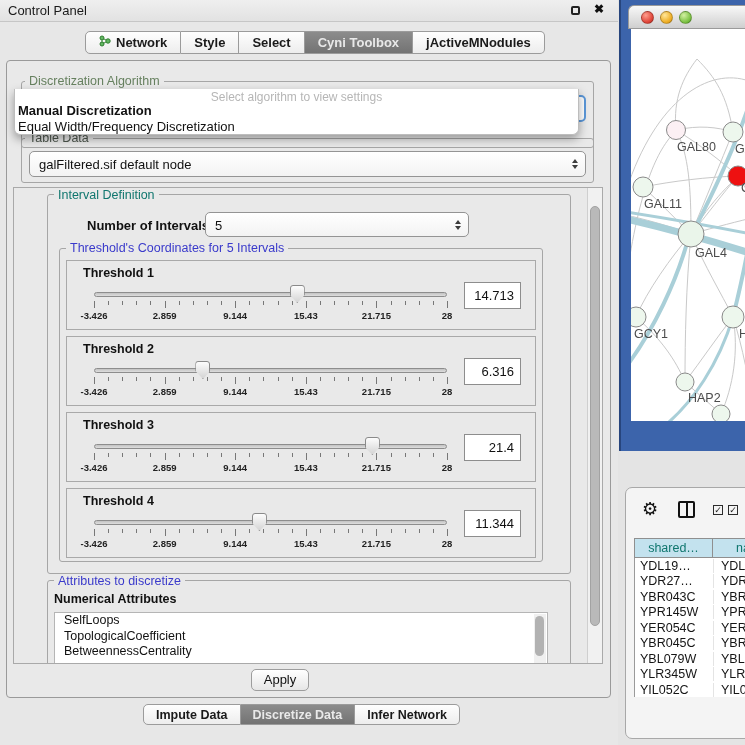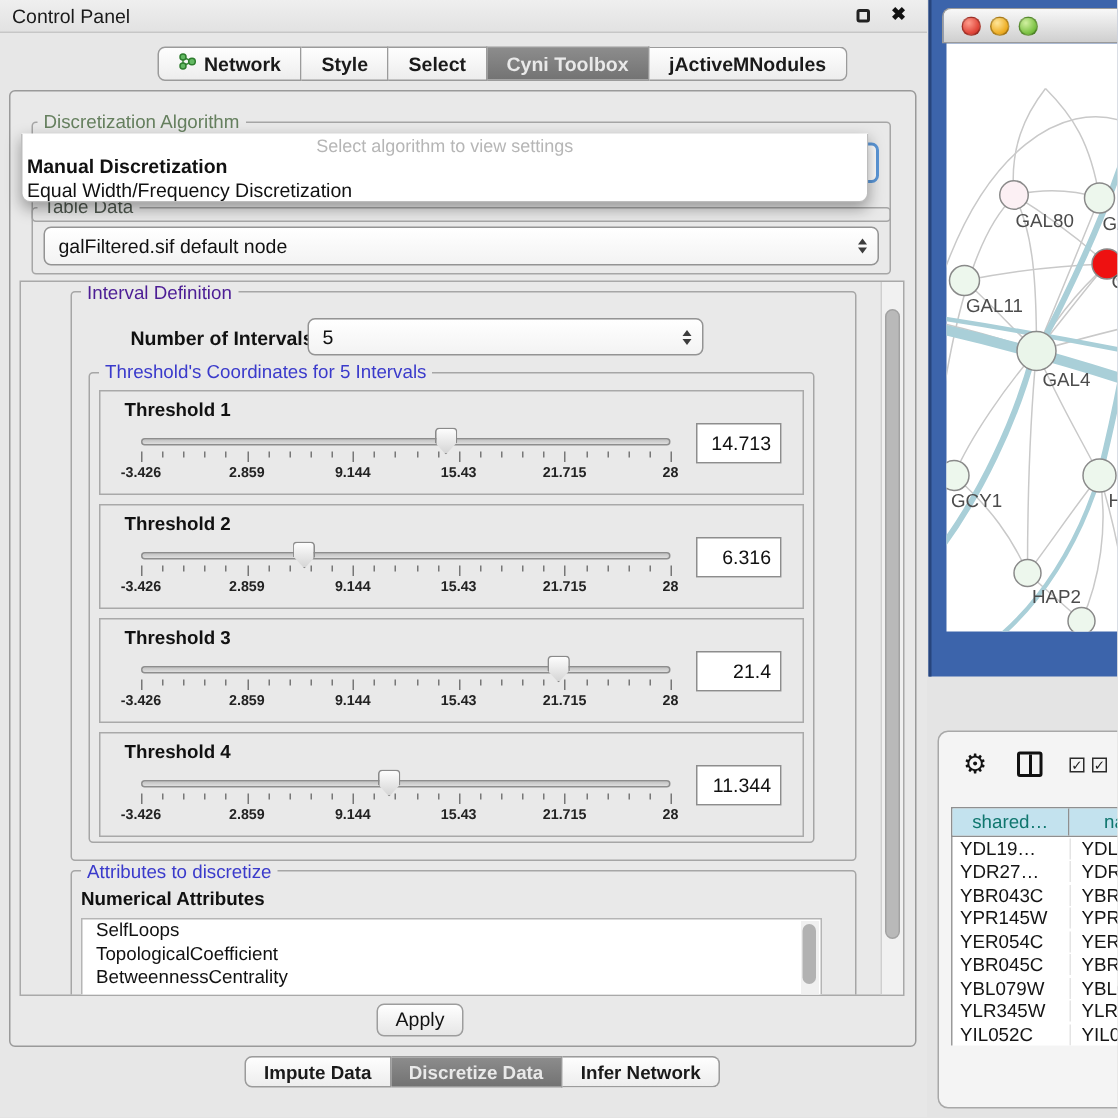--- a/index.html
+++ b/index.html
@@ -9,21 +9,21 @@
   
   #left-panel{position:absolute;left:0;top:0;width:618px;height:745px;background:#e7e7e7;padding-left:16px;}
   #titlebar{position:absolute;left:0;top:0;width:100%;height:22px;background:linear-gradient(#efefef,#e2e2e2);border-bottom:1px solid #c6c6c6;}
   #titlebar .title{position:absolute;left:8px;top:3px;font-size:13px;color:#1a1a1a;}
   #float-btn{position:absolute;right:38px;top:6px;width:9px;height:9px;border:2px solid #222;border-radius:2px;}
   #close-btn{position:absolute;right:14px;top:2px;font-size:12px;font-weight:bold;color:#111;}
 
   #tabbar{position:absolute;left:85px;top:31px;height:23px;display:flex;}
   .seg{display:flex;align-items:center;gap:5px;padding:0 13px;font-size:13px;font-weight:bold;color:#1a1a1a;
        background:linear-gradient(#fefefe,#ededed);border:1px solid #9b9b9b;border-left:none;}
-  .seg:first-child{border-left:1px solid #9b9b9b;border-radius:5px 0 0 5px;margin-left:20px;}
+  .seg:first-child{border-left:1px solid #9b9b9b;border-radius:5px 0 0 5px;}
   .seg:last-child{border-radius:0 5px 5px 0;}
   .seg.active{background:linear-gradient(#8c8c8c,#737373);color:#e9e9e9;}
   #bottom-tabbar{position:absolute;left:143px;top:704px;height:21px;display:flex;}
   #bottom-tabbar .seg{font-size:12.5px;padding:0 12px;}
 
   #outer-panel{position:absolute;left:6px;top:60px;width:605px;height:638px;background:#e9e9e9;border:1px solid #9a9a9a;border-radius:4px;}
 
   .group{position:absolute;border:1px solid #a6a6a6;border-radius:3px;}
   .group-title{position:absolute;z-index:3;background:#e9e9e9;padding:0 4px;font-size:12.5px;white-space:nowrap;}
 
@@ -50,21 +50,21 @@
   .spin .up{border-bottom:4px solid #3c3c3c;}
   .spin .dn{border-top:4px solid #3c3c3c;}
   #tabledata-combo{left:22px;top:90px;width:557px;height:26px;}
 
   
   #viewport{position:absolute;left:6px;top:126px;width:590px;height:477px;border:1px solid #a9a9a9;overflow:hidden;background:#e9e9e9;}
   #vscroll{position:absolute;right:0;top:0;width:15px;height:100%;background:#f1f1f1;border-left:1px solid #cfcfcf;}
   #vscroll .thumb{position:absolute;left:2px;top:18px;width:10px;height:420px;border-radius:6px;background:#b9b9b9;border:1px solid #a2a2a2;}
 
   #interval-group{left:33px;top:6px;width:524px;height:380px;}
-  #interval-title{left:40px;top:0px;color:#4c1d95;}
+  #interval-title{left:40px;top:0px;color:#0f766e;}
   #noi-label{position:absolute;left:73px;top:30px;font-size:13px;font-weight:bold;color:#111;}
   #noi-combo{left:191px;top:24px;width:264px;height:25px;}
 
   #thr-group{left:45px;top:60px;width:484px;height:314px;}
   #thr-title{left:52px;top:53px;color:#3a3acb;}
 
   .th-row{position:relative;margin:0 6px 6px 6px;height:70px;background:#e9e9e9;border:1px solid #a9a9a9;}
   .th-rows{position:absolute;left:0;top:0;right:0;padding-top:11px;}
   .th-label{position:absolute;left:16px;top:5px;font-size:12.5px;font-weight:bold;color:#111;}
   .th-slider{position:absolute;left:27px;top:31px;width:353px;}

